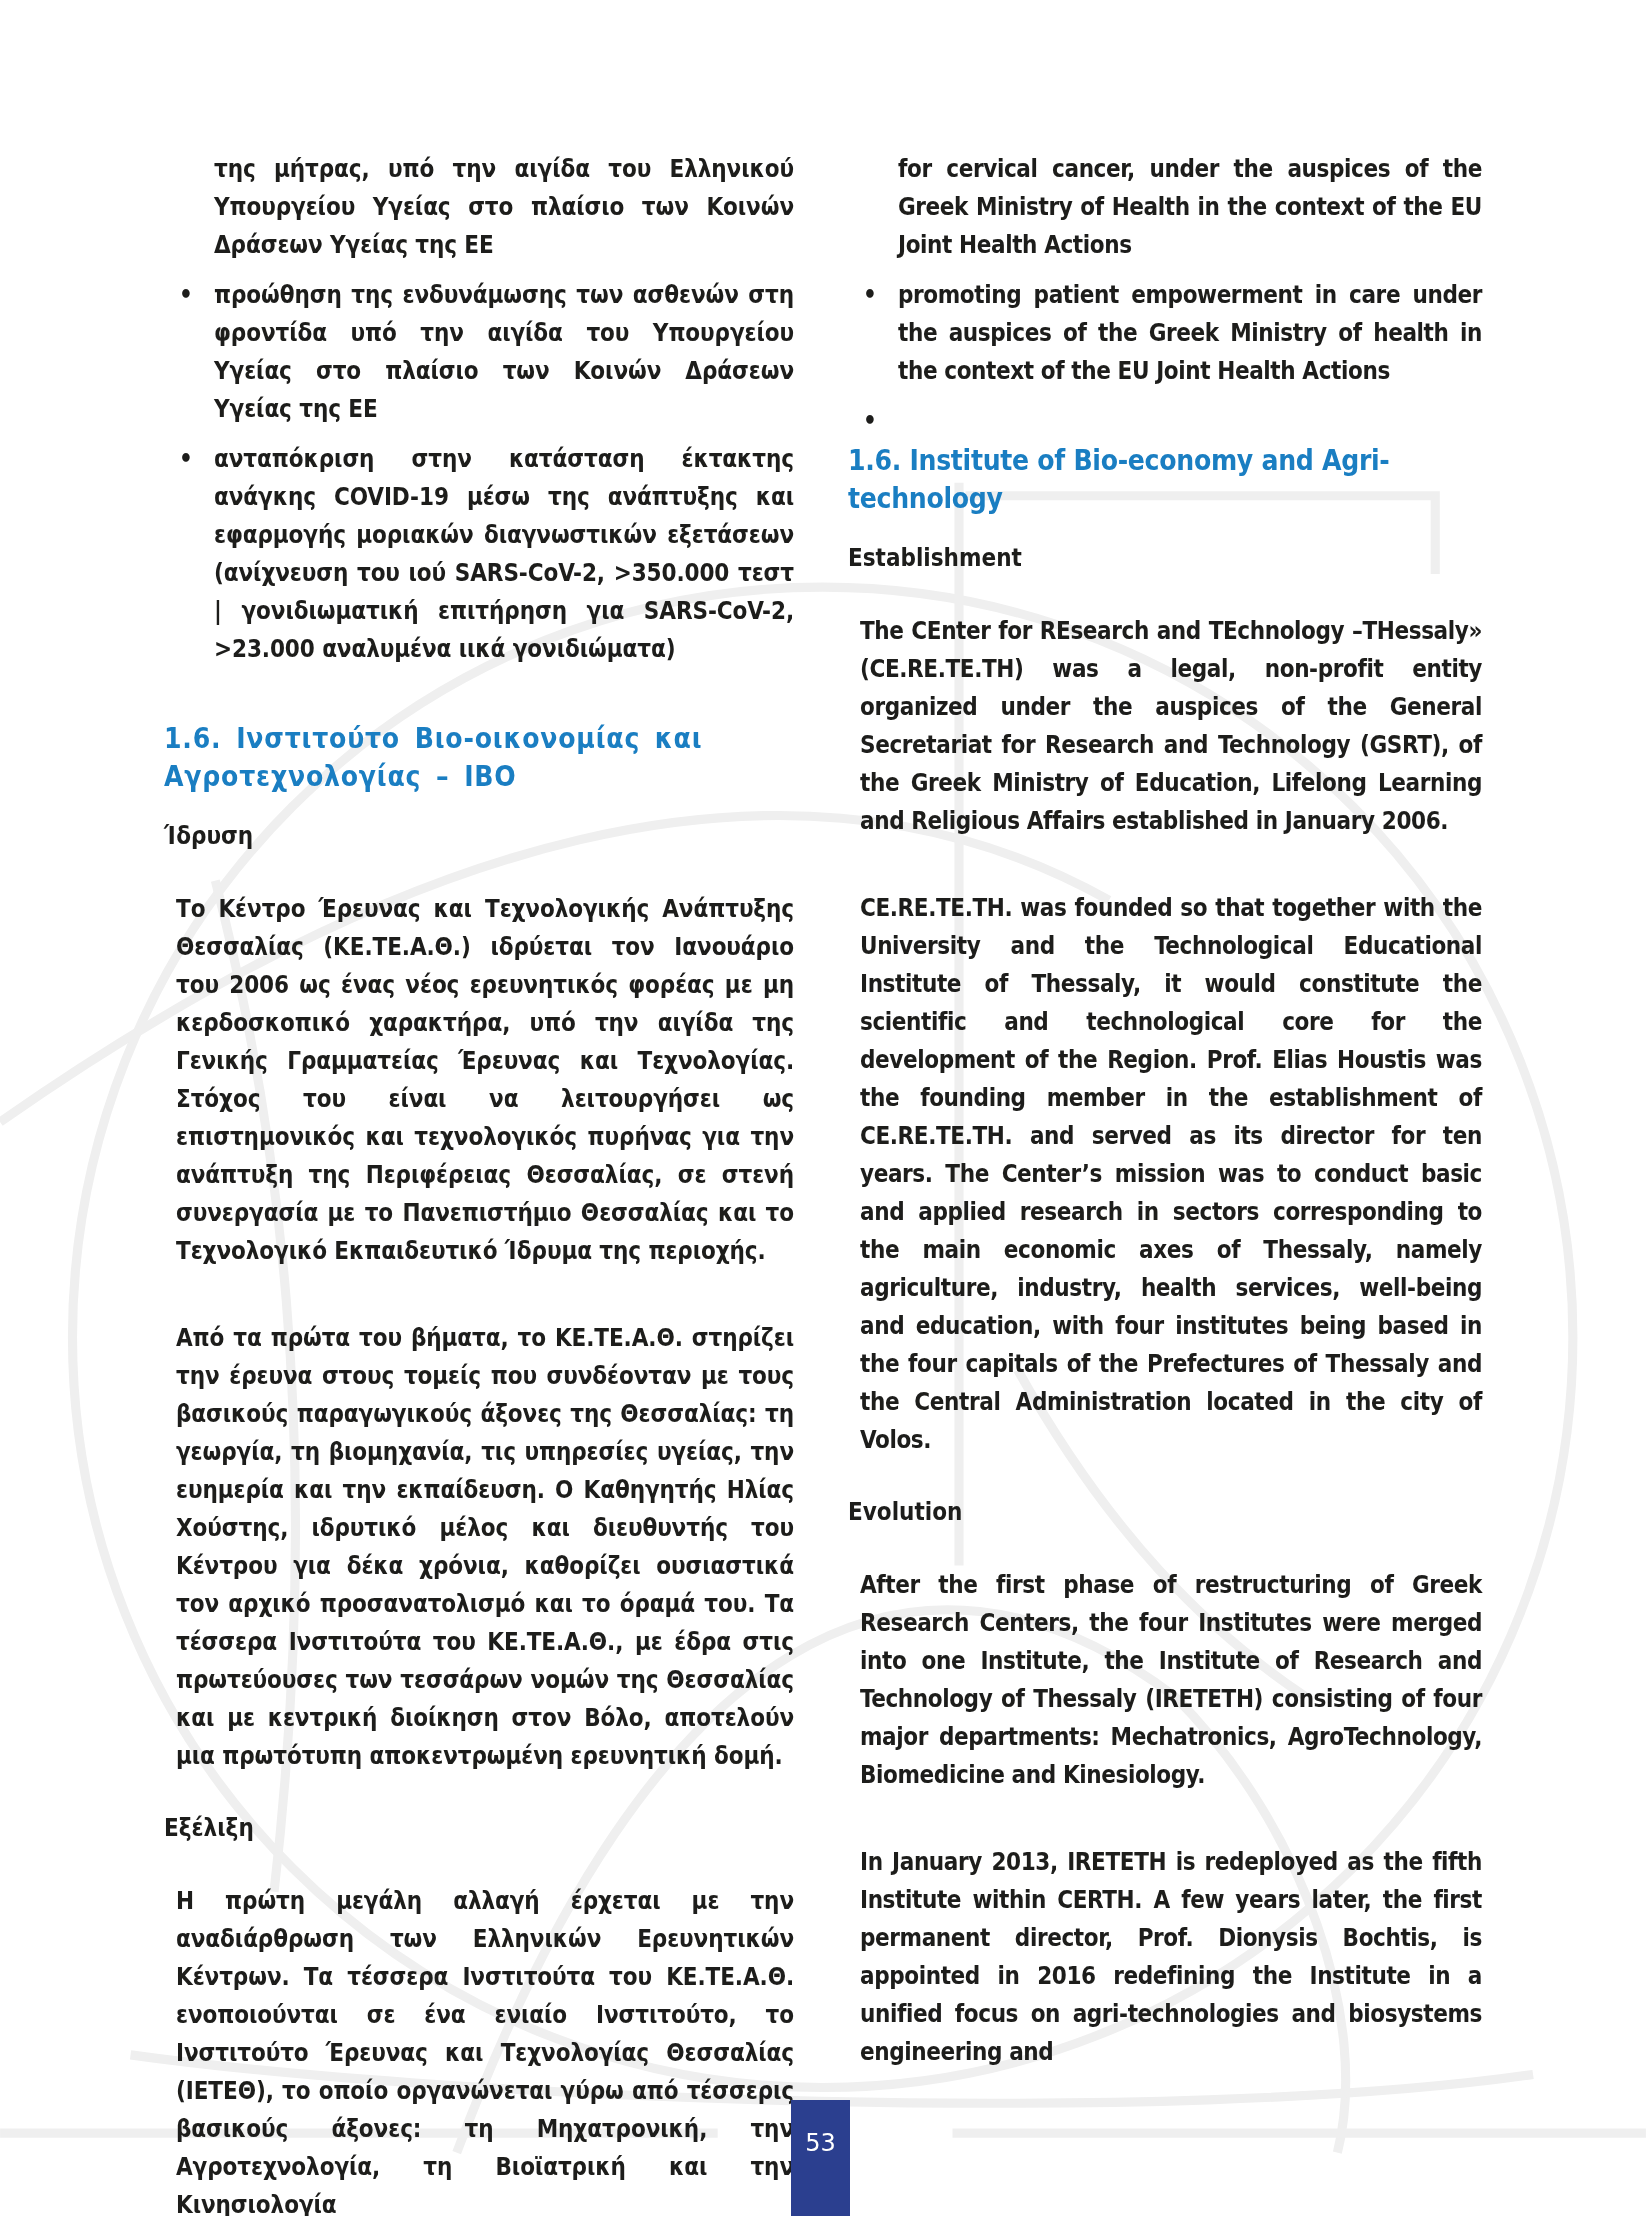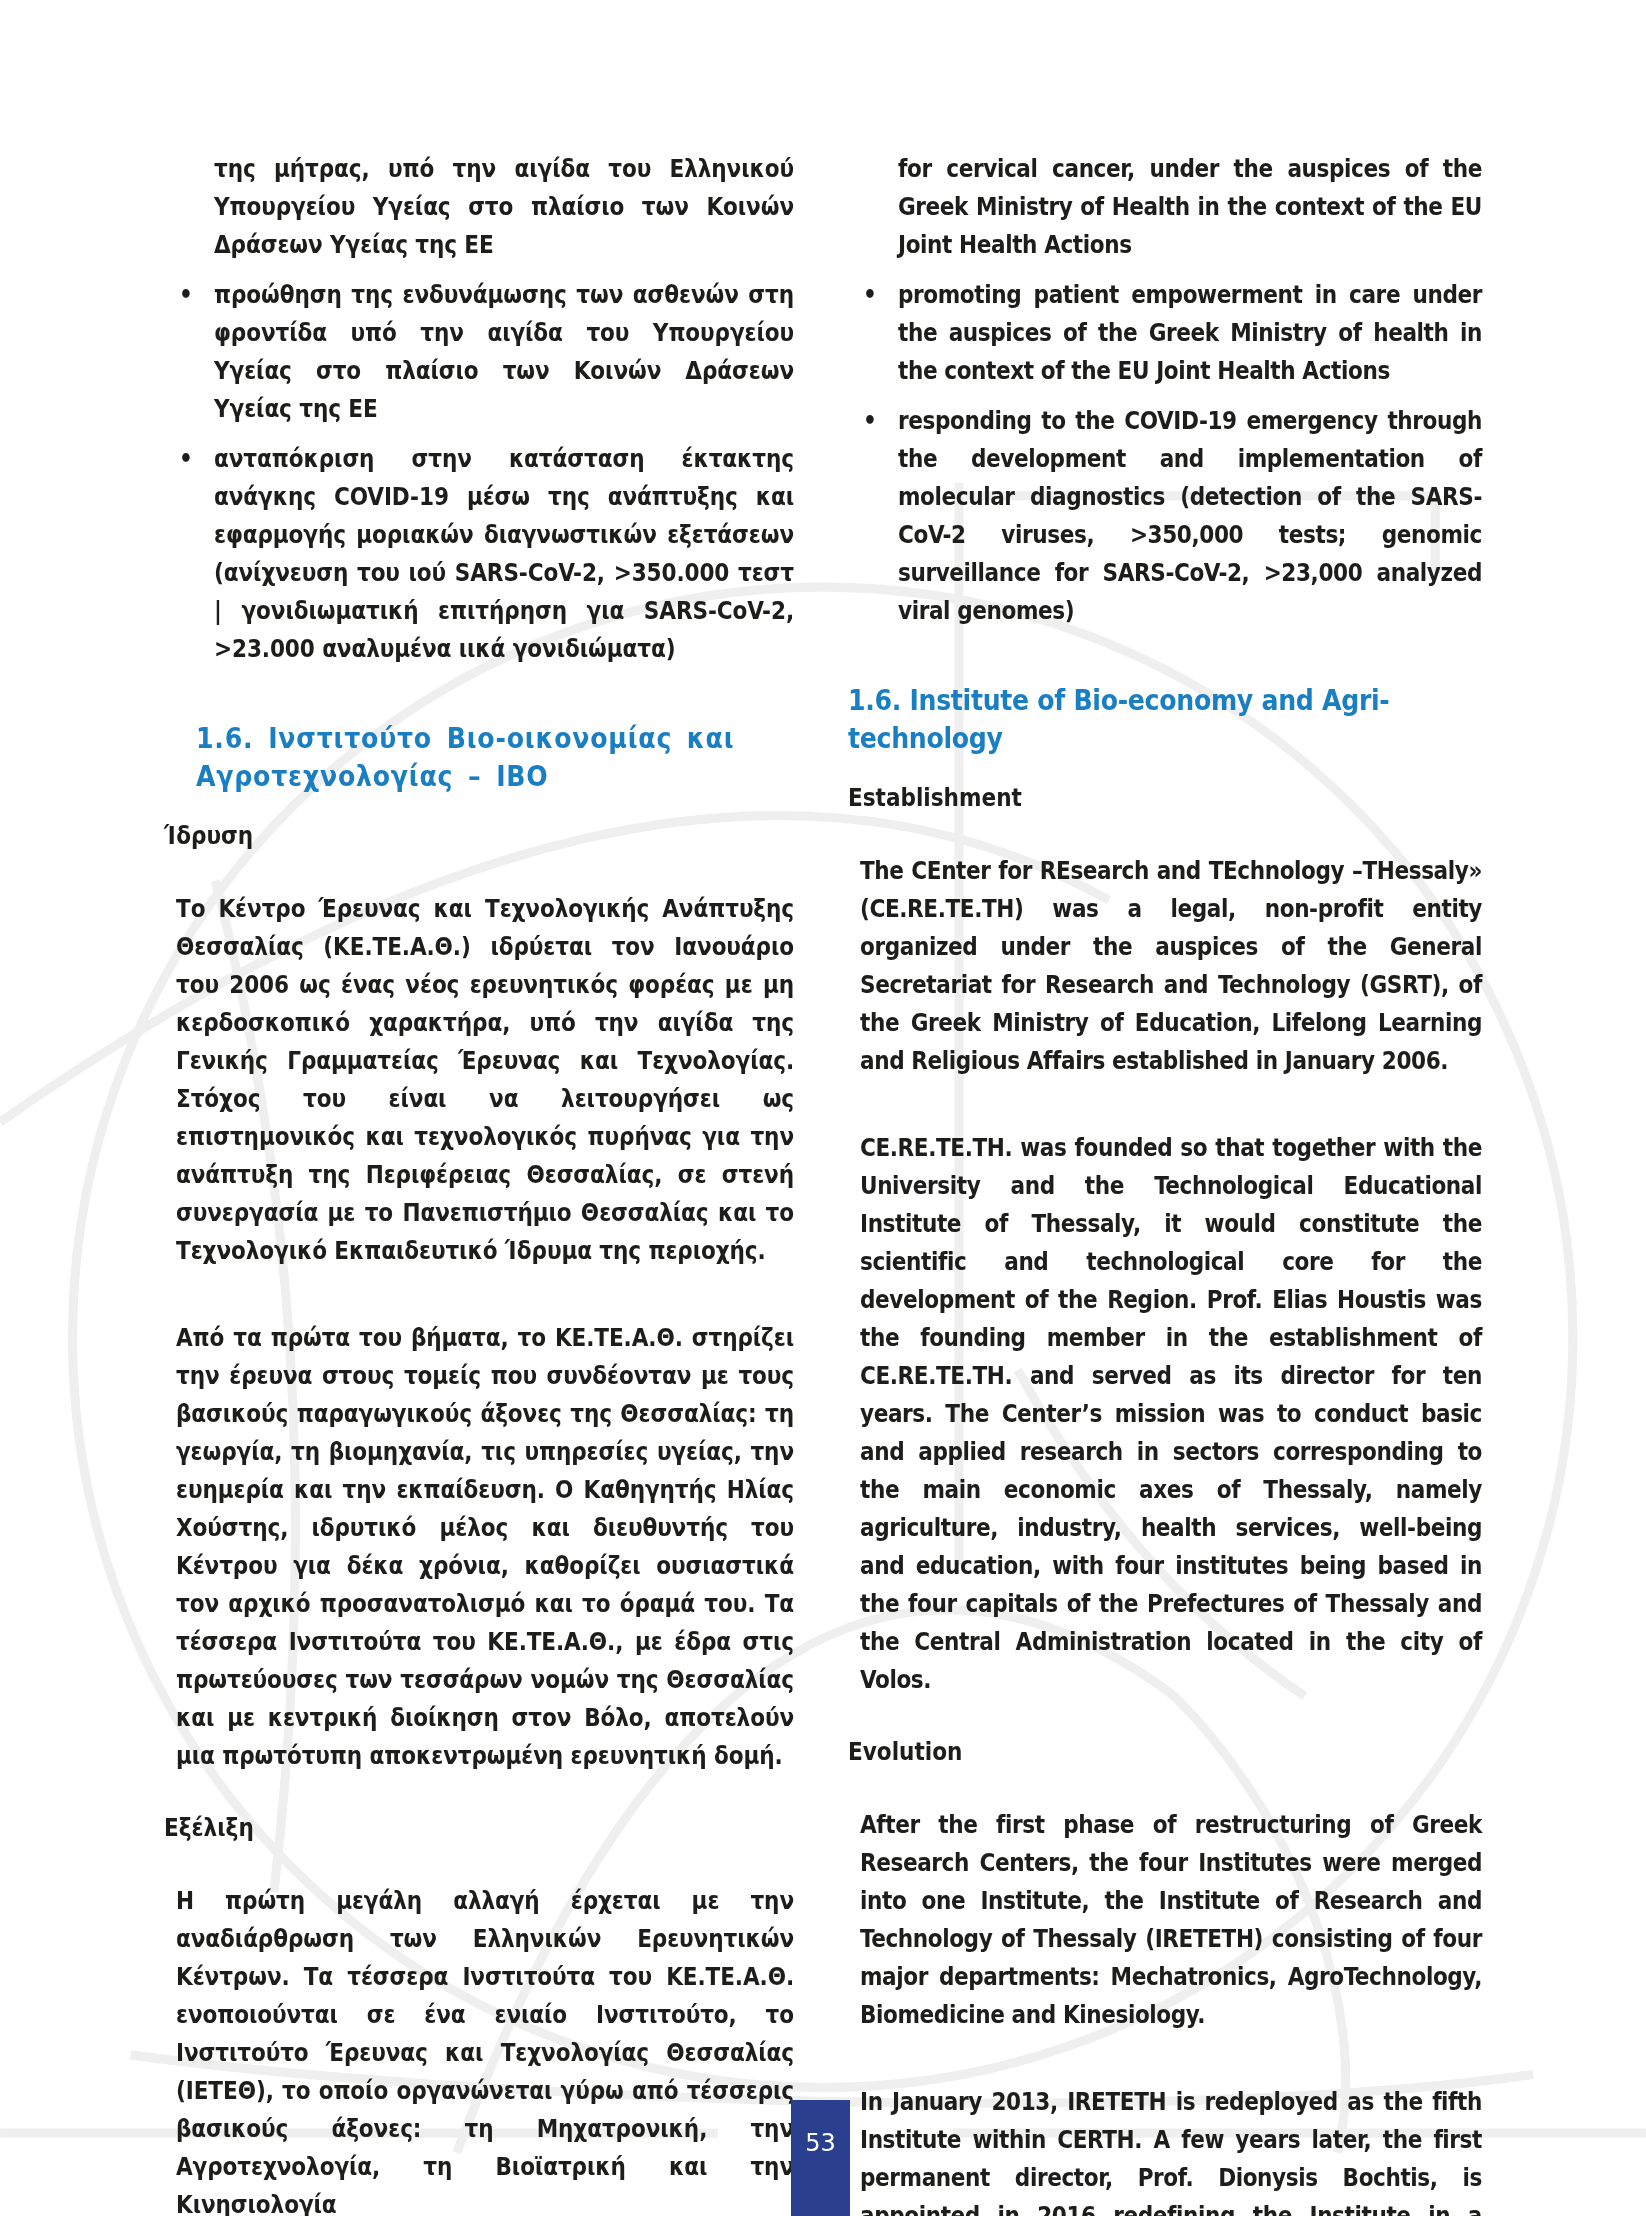--- a/index.html
+++ b/index.html
@@ -19,21 +19,21 @@
   }
   .col-left .p { letter-spacing: -0.1px; }
   .cont { padding-left: 38px; }
   ul.bul { list-style: none; margin: 0; padding: 0; }
   ul.bul li { position: relative; padding-left: 38px; }
   ul.bul li .dot { position: absolute; left: 0; top: 0; width: 19.6px; text-align: center; font-size: 24px; }
   .h1 {
     color: #1a7ec2; font-weight: bold; font-size: 28px; line-height: 38px;
     margin: 0; letter-spacing: -0.3px;
   }
-  .col-left .h1 { letter-spacing: 0.8px; word-spacing: 5.2px; margin-left: 32px; }
+  .col-left .h1 { letter-spacing: 0.8px; word-spacing: 5.2px; }
   .h2 { font-weight: bold; font-size: 24px; line-height: 33px; margin: 0; color: #1d1d1b; }
   .gap-a { height: 40px; }
   .gap-b { height: 23.5px; }
   .gap-c { height: 25px; }
   .page-num {
     position: absolute; left: 791px; top: 2100px; width: 59px; height: 117px;
     background: #2b3f8f; color: #ffffff; z-index: 1;
     font-family: "DejaVu Sans", sans-serif; font-size: 24px;
     text-align: center; padding-top: 29px; box-sizing: border-box;
   }
@@ -85,21 +85,20 @@
 
 <div class="col col-right">
   <p class="p cont">for cervical cancer, under the auspices of the Greek Ministry of Health in the context of the EU Joint Health Actions</p>
   <ul class="bul">
     <li class="p">
       <span class="dot">•</span>
       <span>promoting patient empowerment in care under the auspices of the Greek Ministry of health in the context of the EU Joint Health Actions</span>
     </li>
     <li class="p">
       <span class="dot">•</span>
-      <span>responding to the COVID-19 emergency through the development and implementation of molecular diagnostics (detection of the SARS-CoV-2 viruses, &gt;350,000 tests; genomic surveillance for SARS-CoV-2, &gt;23,000 analyzed viral genomes)</span>
     </li>
   </ul>
   <div class="gap-a"></div>
   <h1 class="h1">1.6. Institute of Bio-economy and Agri-technology</h1>
   <div class="gap-b"></div>
   <h2 class="h2">Establishment</h2>
   <div class="gap-c"></div>
   <p class="p">The CEnter for REsearch and TEchnology –THessaly» (CE.RE.TE.TH) was a legal, non-profit entity organized under the auspices of the General Secretariat for Research and Technology (GSRT), of the Greek Ministry of Education, Lifelong Learning and Religious Affairs established in January 2006.</p>
   <div class="gap-c"></div>
   <p class="p">CE.RE.TE.TH. was founded so that together with the University and the Technological Educational Institute of Thessaly, it would constitute the scientific and technological core for the development of the Region. Prof. Elias Houstis was the founding member in the establishment of CE.RE.TE.TH. and served as its director for ten years. The Center’s mission was to conduct basic and applied research in sectors corresponding to the main economic axes of Thessaly, namely agriculture, industry, health services, well-being and education, with four institutes being based in the four capitals of the Prefectures of Thessaly and the Central Administration located in the city of Volos.</p>

